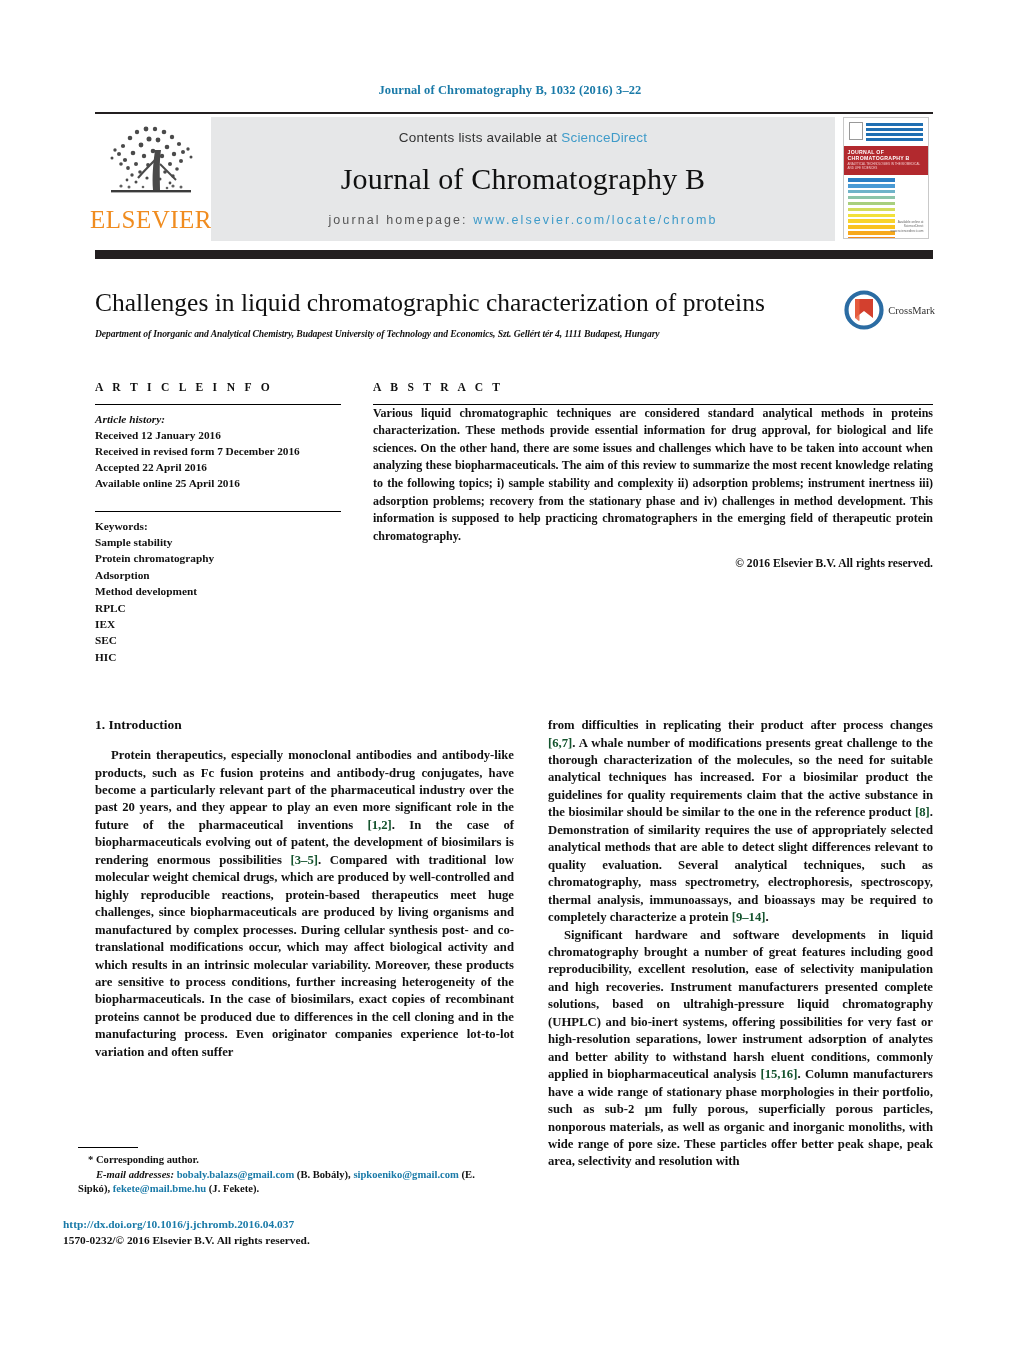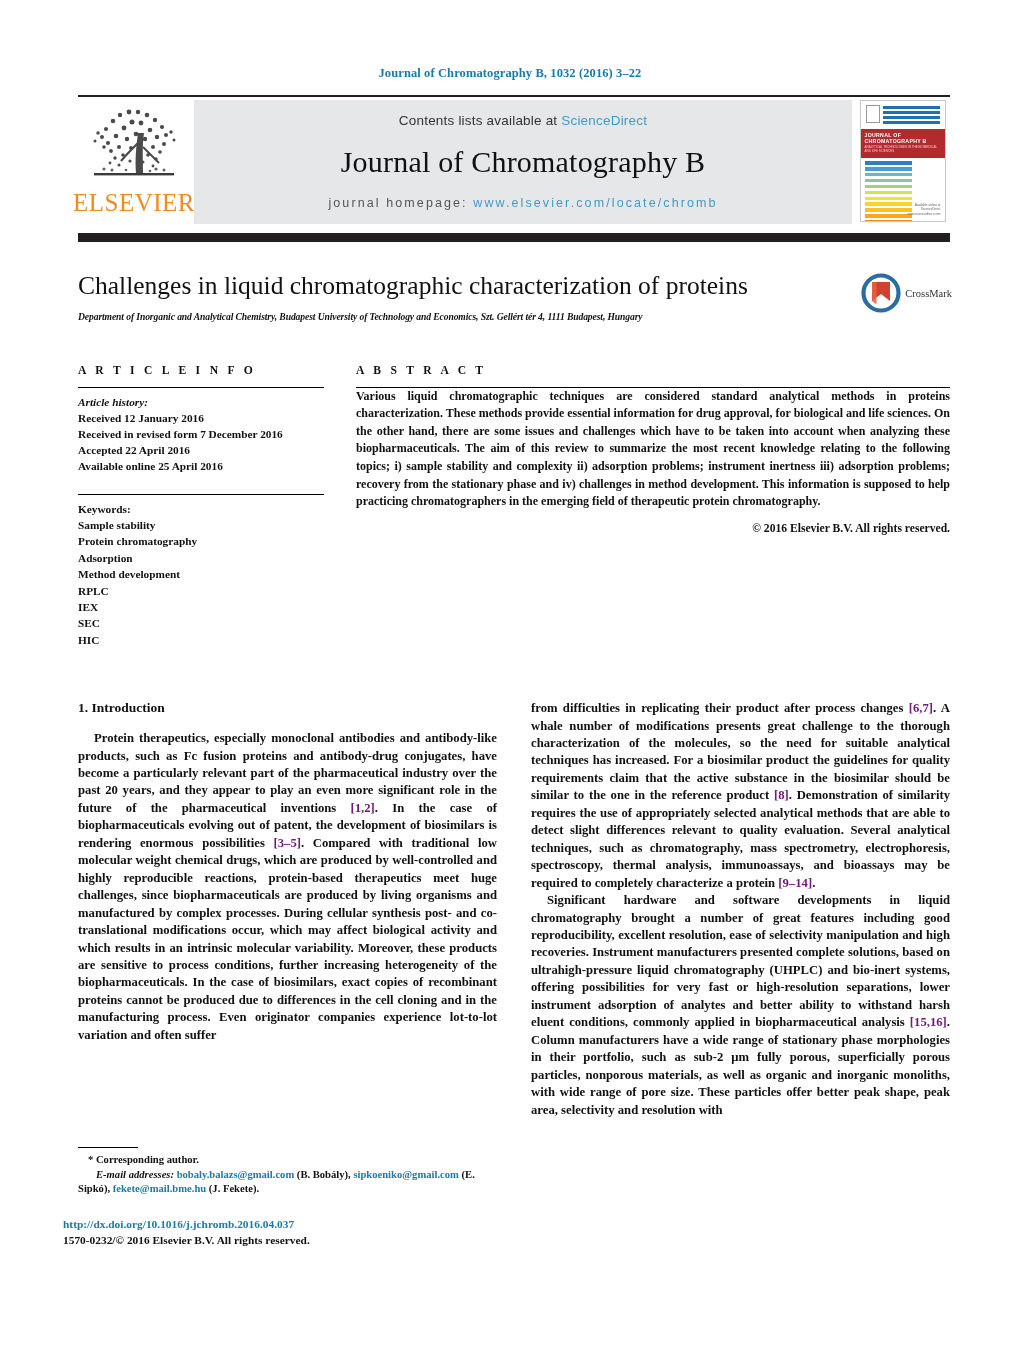--- a/index.html
+++ b/index.html
@@ -7,21 +7,21 @@
   body {
     width: 1020px;
     height: 1351px;
     background: #ffffff;
     font-family: "Liberation Serif", "DejaVu Serif", serif;
     color: #000;
     position: relative;
     overflow: hidden;
   }
 
-  .page { position: relative; width: 1020px; height: 1347px; padding: 0; }
+  .page { position: relative; width: 1020px; height: 1347px; padding: 17px; }
 
   
   .runhead {
     text-align: center;
     color: #1a7aa8;
     font-family: "Liberation Serif", serif;
     font-weight: bold;
     font-size: 12.5px;
     letter-spacing: 0.1px;
     padding-top: 66px;
@@ -236,21 +236,21 @@
     font-size: 12.7px;
     line-height: 1.375;
     text-align: justify;
     margin: 0;
     color:#111;
     font-weight: bold;
     text-indent: 16px;
     -webkit-hyphens: none; hyphens: none;
   }
   p.body.noind { text-indent: 0; }
-  .ref { color: #701a75; }
+  .ref { color: #14532d; }
 
   
   .footnote {
     position: absolute;
     left: 78px;
     top: 1147px;
     width: 419px;
   }
   .fn-rule { width: 60px; border-top: 1px solid #000; margin-bottom: 5px; }
   .fn {

